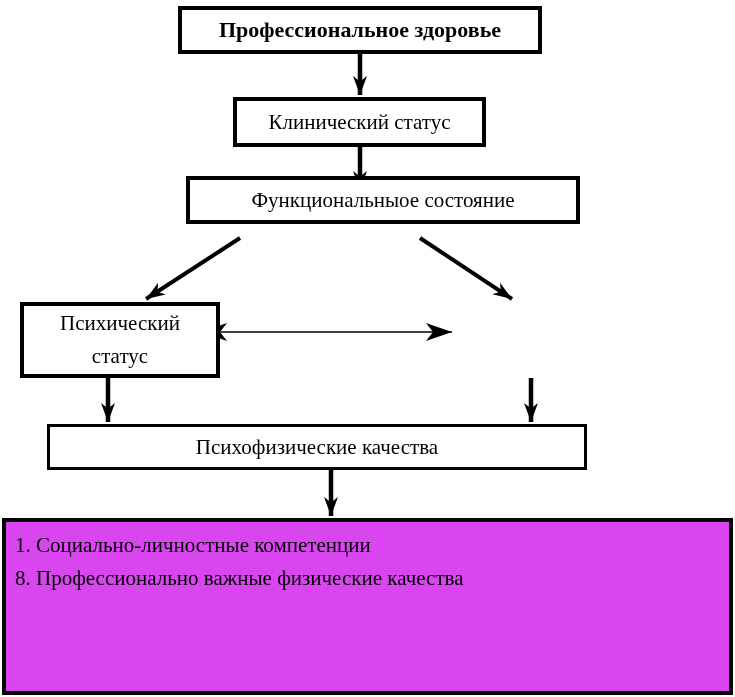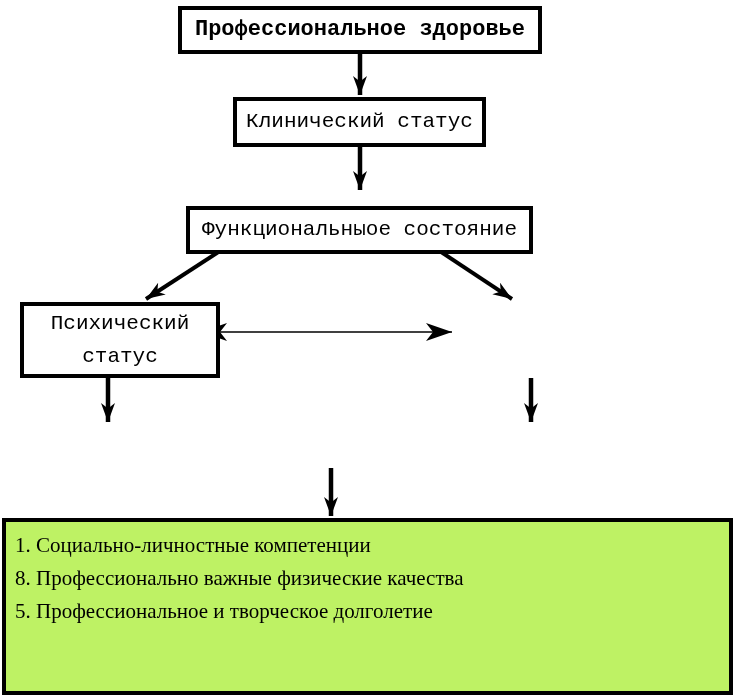--- a/index.html
+++ b/index.html
@@ -17,36 +17,35 @@
     box-sizing: border-box;
     background: #ffffff;
     border: 4px solid #000000;
     display: flex;
     align-items: center;
     justify-content: center;
     text-align: center;
     font-size: 21px;
     line-height: 26px;
     padding: 20px 6px;
-    font-family: Liberation Mono, monospace;
   }
   .box.title { font-weight: bold; font-size: 22px; }
   .box.two-line { line-height: 33px; }
   #node-root        { left: 178px; top: 6px;   width: 364px; height: 40px; }
   #node-clinical    { left: 233px; top: 97px;  width: 253px; height: 50px; }
-  #node-functional  { left: 186px; top: 206px; width: 347px; height: 45px; }
+  #node-functional  { left: 186px; top: 176px; width: 394px; height: 45px; }
   #node-mental      { left: 20px;  top: 302px; width: 200px; height: 76px; }
   #node-physical    { left: 455px; top: 302px; width: 158px; height: 76px; }
   #node-qualities   { left: 47px;  top: 424px; width: 540px; height: 44px; border-width: 3px; }
   #node-outcomes {
     position: absolute;
     box-sizing: border-box;
     left: 2px; top: 518px; width: 731px; height: 177px;
     border: 4px solid #000000;
-    background: #bef264;
+    background: #d946ef;
     padding: 7px 10px 0 9px;
   }
   .outcome-line {
     font-size: 21px;
     line-height: 33px;
     white-space: nowrap;
     text-align: left;
   }
   #connector-layer {
     position: absolute;
@@ -83,20 +82,20 @@
 
   <div id="node-root" class="box title">Профессиональное здоровье</div>
 
   <div id="node-clinical" class="box">Клинический статус</div>
 
   <div id="node-functional" class="box">Функциональныое состояние</div>
 
   <div id="node-mental" class="box two-line">Психический статус</div>
 
 
+  <div id="node-qualities" class="box">Психофизические качества</div>
 
   <div id="node-outcomes">
     <div class="outcome-line">1. Социально-личностные компетенции</div>
     <div class="outcome-line">8. Профессионально важные физические качества</div>
-    <div class="outcome-line">5. Профессиональное и творческое долголетие</div>
   </div>
 
 </div>
 
 </body></html>

